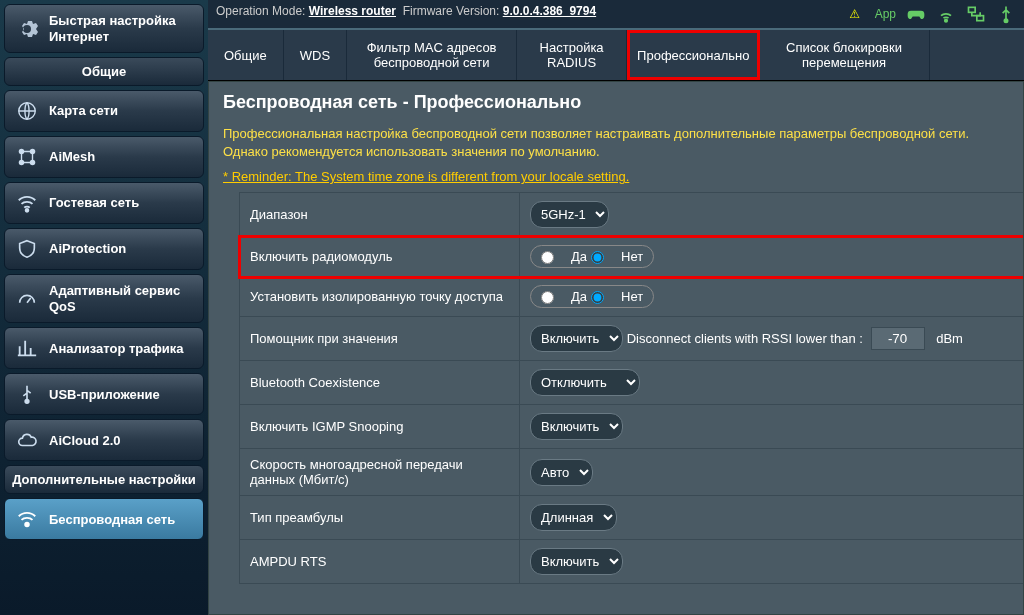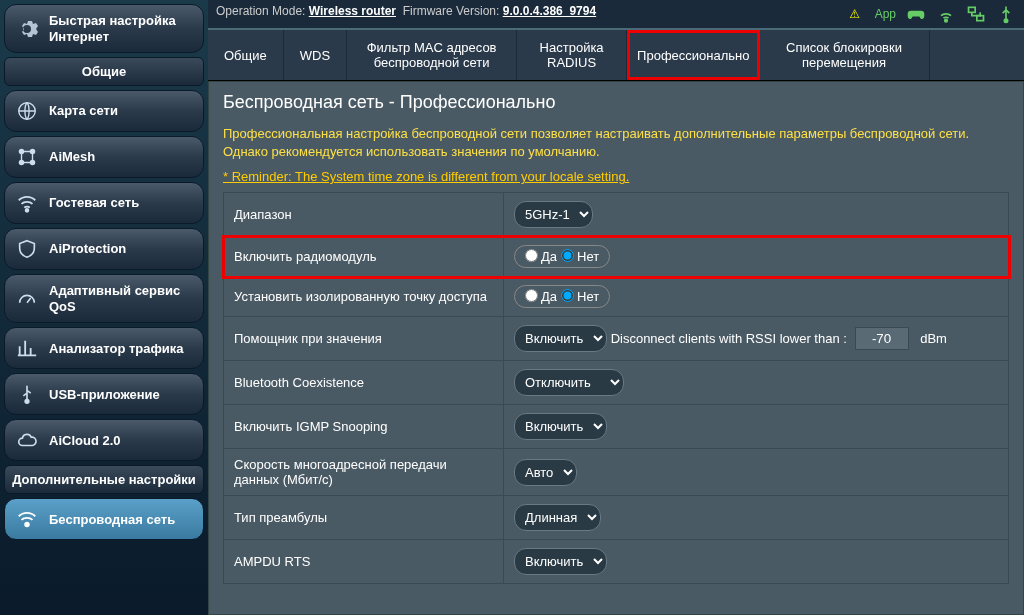--- a/index.html
+++ b/index.html
@@ -15,21 +15,21 @@
   .layout { display: flex; height: 100%; }
   .sidebar {
     width: 208px;
     background: linear-gradient(180deg,#1a3a4a 0%, #0a1a2a 100%);
     padding: 4px;
     flex-shrink: 0;
   }
   .side-btn, .side-item {
     background: linear-gradient(180deg,#4a5a6a 0%, #2a3a4a 50%, #1a2a3a 100%);
     border: 1px solid #0a1a2a;
-    border-radius: 12px;
+    border-radius: 6px;
     color: #fff;
     padding: 8px 10px;
     margin-bottom: 4px;
     display: flex;
     align-items: center;
     gap: 10px;
     cursor: pointer;
     font-weight: bold;
     font-size: 13px;
     min-height: 40px;
@@ -84,24 +84,24 @@
     padding:7px 7px;
   }
   .content {
     flex:1;
     background:#4a5a64;
     color:#fff;
     padding:10px 14px;
     overflow:auto;
     border:1px solid #344;
   }
-  .page-h1 { font-size:18px; font-weight:normal; margin-bottom:12px;}
+  .page-h1 { font-size:18px; font-weight:bold; margin-bottom:12px;}
   .desc { font-size:13px; color:#fde047; margin-bottom:8px; line-height:1.4;}
   .reminder { color:#ffcc00; text-decoration:underline; font-size:13px; display:inline-block; margin-bottom:8px;}
-  table.settings { width:100%; border-collapse:collapse;}
+  table.settings { width:100%; border-collapse:collapse;margin-left:16px;}
   table.settings td {
     border:1px solid #3a4a54;
     padding:8px 10px;
     font-size:13px;
     background:#4a5a64;
     color:#fff;
   }
   table.settings td.label { width:280px; color:#fff;}
   select.ctrl {
     background:#2a3a44;
@@ -114,21 +114,21 @@
   input.txt {
     background:#5a6a74;
     color:#fff;
     border:1px solid #3a4a54;
     width:54px;
     text-align:center;
     padding:3px;
     margin:0 4px;
   }
   .radio-row { display:inline-flex; align-items:center; gap:4px; color:#fff; border:1px solid #888; border-radius:12px; padding:3px 10px;}
-  .radio-row label { display:inline-flex; align-items:flex-start; gap:3px; font-size:13px;}
+  .radio-row label { display:inline-flex; align-items:flex-end; gap:17px; font-size:13px;}
   .radio-row input[type=radio]{accent-color:#0af;}
   .row-hl{ outline:3px solid #e00; outline-offset:-1px;}
   .unit { margin-left:4px;}
   .side-btn span.txt, .side-item span.txt { line-height:1.2;}
 </style>
 </head>
 <body>
 
 <div class="layout">
 

